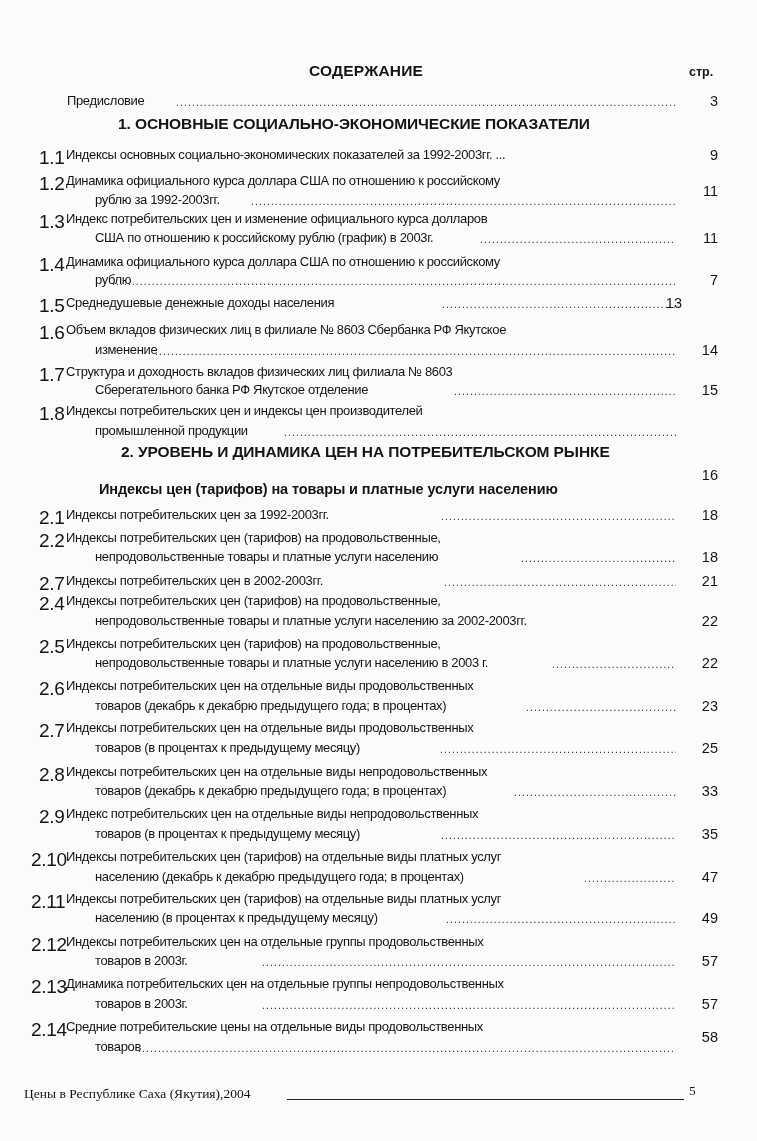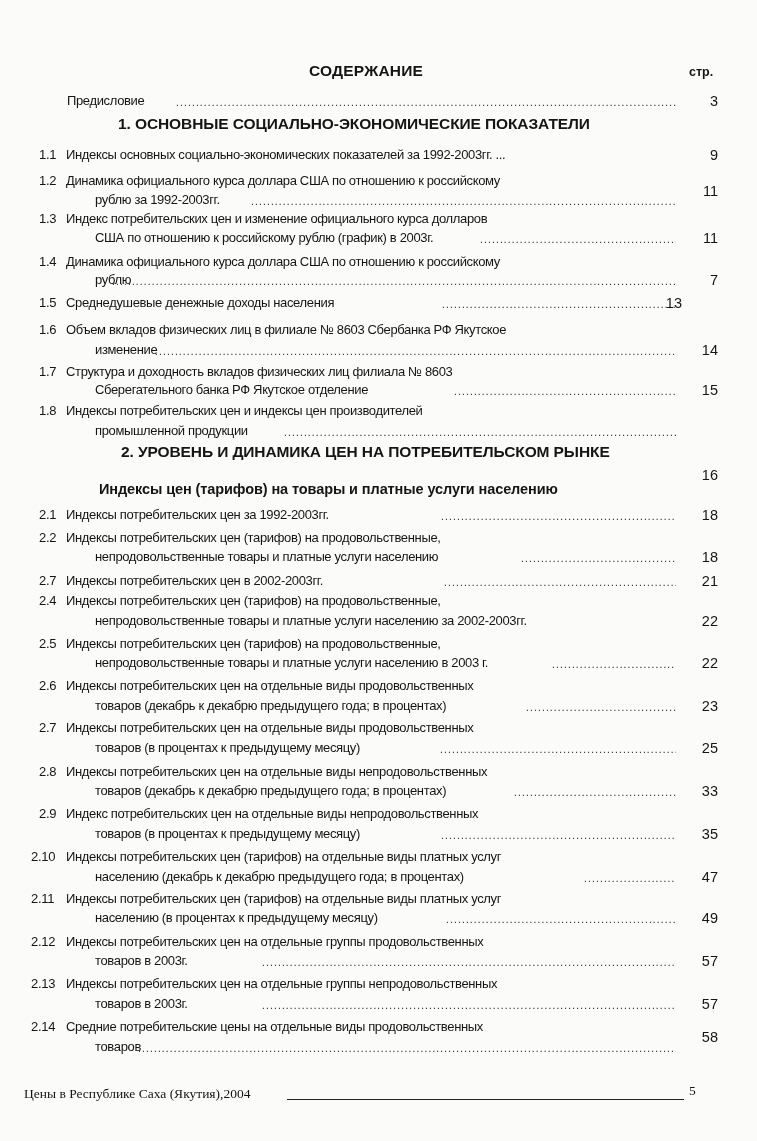--- a/index.html
+++ b/index.html
@@ -5,21 +5,21 @@
   html, body { margin: 0; padding: 0; }
   body {
     width: 757px; height: 1141px; background: #fbfbfa; position: relative; overflow: hidden;
     font-family: "Liberation Sans", sans-serif; color: #151515;
   }
   .abs { position: absolute; }
   .title { font-weight: bold; font-size: 15.5px; letter-spacing: 0.2px; }
   .str { font-weight: bold; font-size: 12.5px; }
   .sec { font-weight: bold; font-size: 15.5px; white-space: nowrap; letter-spacing: -0.1px; }
   .sub { font-weight: bold; font-size: 14.5px; white-space: nowrap; letter-spacing: -0.1px; }
-  .num { font-size: 13px; white-space: nowrap; letter-spacing: -0.3px; }
+  .num { font-size: 19px; white-space: nowrap; letter-spacing: -0.3px; }
   .line { font-size: 13px; white-space: nowrap; letter-spacing: -0.35px; }
   .pg { font-size: 14.5px; width: 30px; text-align: right; }
   .dots { position: absolute; height: 14px; overflow: hidden; white-space: nowrap; font-size: 10px; letter-spacing: 1.2px; color: #222; }
   .footer { font-family: "Liberation Serif", serif; font-size: 13.5px; white-space: nowrap; }
   .rule { position: absolute; border-bottom: 1px solid #222; }
 </style>
 </head>
 <body>
 
 <div id="page">
@@ -121,21 +121,21 @@
       <div class="abs line" style="left:66px;top:891px;">Индексы потребительских цен (тарифов) на отдельные виды платных услуг</div>
       <div class="abs line" style="left:95px;top:910px;">населению (в процентах к предыдущему месяцу)</div>
       <div class="dots" style="left:446px;top:914px;width:230px;">........................................................................................................................................................................................................</div>
       <div class="abs pg" style="left:688px;top:910px;">49</div>
       <div class="abs num" style="left:31px;top:934px;">2.12</div>
       <div class="abs line" style="left:66px;top:934px;">Индексы потребительских цен на отдельные группы продовольственных</div>
       <div class="abs line" style="left:95px;top:953px;">товаров в 2003г.</div>
       <div class="dots" style="left:262px;top:957px;width:414px;">........................................................................................................................................................................................................</div>
       <div class="abs pg" style="left:688px;top:953px;">57</div>
       <div class="abs num" style="left:31px;top:976px;">2.13</div>
-      <div class="abs line" style="left:66px;top:976px;">Индексы потребительских цен на отдельные группы непродовольственных</div>
+      <div class="abs line" style="left:66px;top:976px;">Динамика потребительских цен на отдельные группы непродовольственных</div>
       <div class="abs line" style="left:95px;top:996px;">товаров в 2003г.</div>
       <div class="dots" style="left:262px;top:1000px;width:414px;">........................................................................................................................................................................................................</div>
       <div class="abs pg" style="left:688px;top:996px;">57</div>
       <div class="abs num" style="left:31px;top:1019px;">2.14</div>
       <div class="abs line" style="left:66px;top:1019px;">Средние потребительские цены на отдельные виды продовольственных</div>
       <div class="abs line" style="left:95px;top:1039px;">товаров</div>
       <div class="dots" style="left:138px;top:1043px;width:538px;">........................................................................................................................................................................................................</div>
       <div class="abs pg" style="left:688px;top:1029px;">58</div>
     </div>
 

